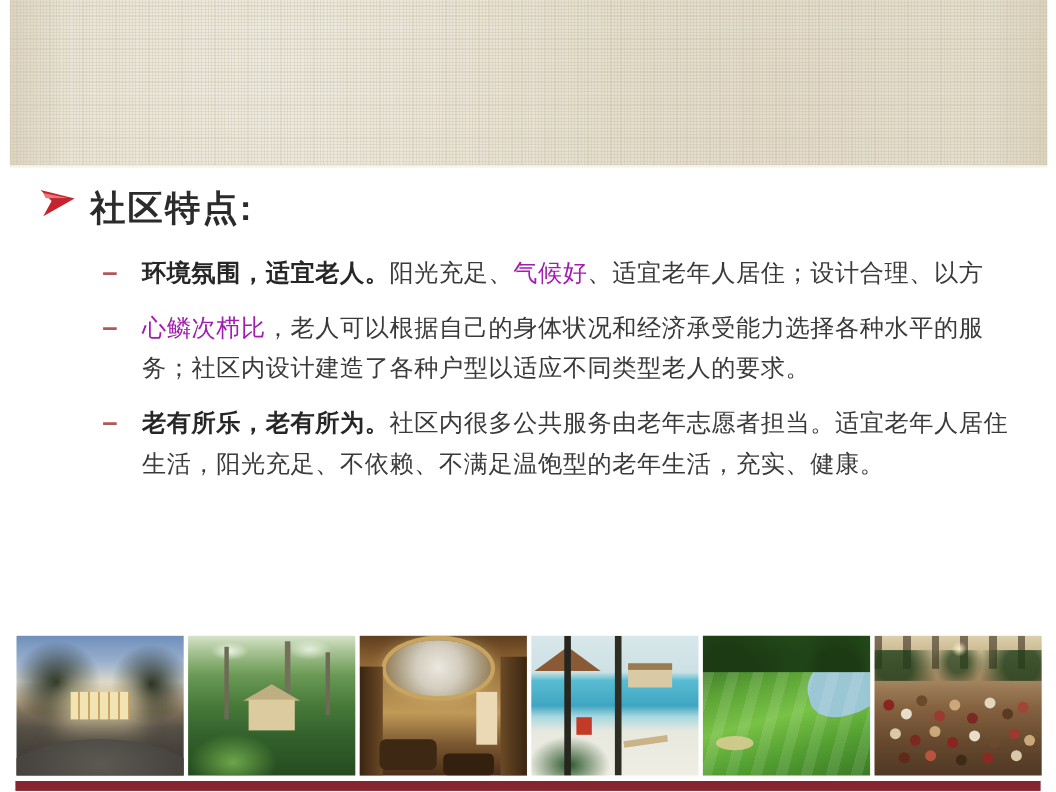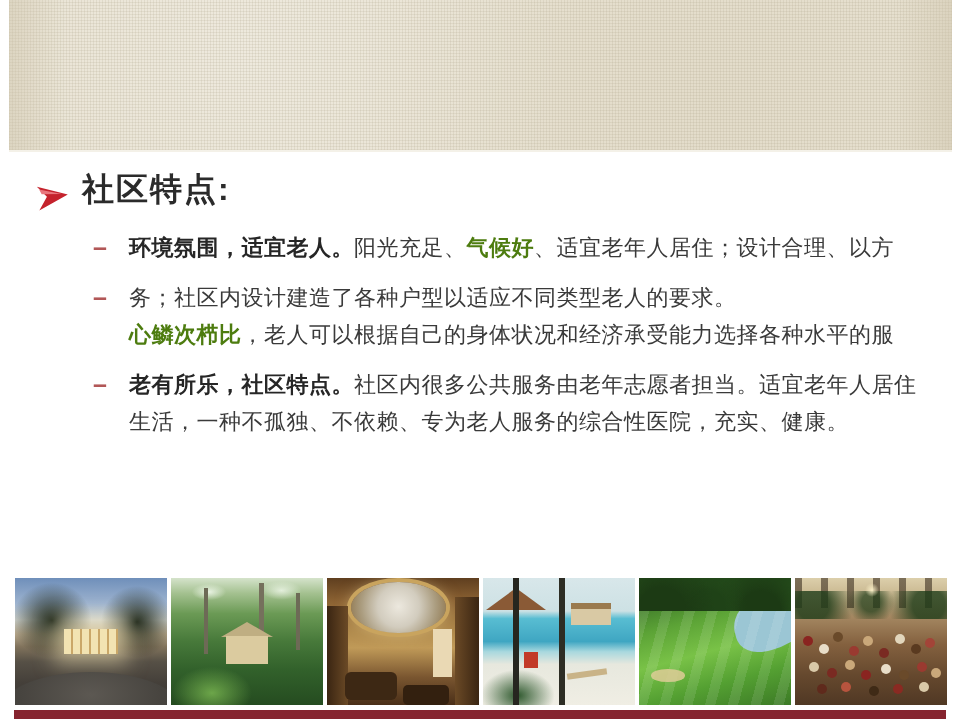--- a/index.html
+++ b/index.html
@@ -11,33 +11,33 @@
     background-color:#e8e2d2;
     background-image:
       linear-gradient(90deg, rgba(205,195,170,0.45) 0, rgba(205,195,170,0) 6%, rgba(205,195,170,0) 94%, rgba(205,195,170,0.45) 100%),
       repeating-linear-gradient(90deg, rgba(165,155,128,0.16) 0 1px, rgba(0,0,0,0) 1px 3px),
       repeating-linear-gradient(0deg, rgba(165,155,128,0.16) 0 1px, rgba(0,0,0,0) 1px 3px),
       radial-gradient(circle at 25% 35%, rgba(255,255,255,0.25), rgba(255,255,255,0) 45%),
       radial-gradient(circle at 75% 65%, rgba(210,200,175,0.25), rgba(210,200,175,0) 50%);
     border-bottom:2px solid #f4f1e8;}
 
   
-  .title-row{position:absolute;left:36px;top:168px;display:flex;align-items:flex-end;}
+  .title-row{position:absolute;left:36px;top:168px;display:flex;align-items:flex-start;}
   .arrow-icon{width:34px;height:30px;margin-right:12px;transform:rotate(-6deg);}
   .page-title{font-size:32px;font-weight:700;color:#2b2b2b;letter-spacing:2px;}
 
   
   .bullet-list{position:absolute;left:93px;top:229px;width:830px;}
   .bullet-row{display:flex;margin-bottom:13px;}
   .dash{flex:none;width:36px;font-weight:700;color:#b25а57;color:#b25757;font-size:25px;line-height:37px;}
   .bullet-text{font-size:22px;line-height:37px;letter-spacing:0.5px;color:#3a3a3a;}
   .bullet-text .line{white-space:nowrap;}
   .bullet-text .n{font-weight:400;color:#3a3a3a;}
   .bullet-text .b{font-weight:700;color:#262626;}
-  .bullet-text .g{font-weight:700;color:#4d7c0f;}
+  .bullet-text .g{font-weight:400;color:#a21caf;}
 
   
   .photo-strip{position:absolute;left:15px;top:578px;width:932px;height:127px;display:flex;gap:4px;}
   .photo{position:relative;flex:1;overflow:hidden;}
   .photo *{position:absolute;}
 
   
   .p1{background:linear-gradient(180deg,#6f8fba 0%,#9db3cf 20%,#cfd2cd 33%,#b3a489 44%,#81735c 54%,#565046 66%,#45403a 82%,#3b3833 100%);}
   .p1 .palm-l{left:-18px;top:-10px;width:110px;height:105px;background:radial-gradient(closest-side,rgba(18,28,14,0.95),rgba(18,28,14,0) 72%);}
   .p1 .palm-r{right:-20px;top:-6px;width:100px;height:100px;background:radial-gradient(closest-side,rgba(18,28,14,0.92),rgba(18,28,14,0) 72%);}
@@ -114,29 +114,29 @@
   <div class="bullet-list">
       <div class="bullet-row">
         <span class="dash">–</span>
         <div class="bullet-text">
           <div class="line"><span class="b">环境氛围，适宜老人。</span><span class="n">阳光充足、</span><span class="g">气候好</span><span class="n">、适宜老年人居住；设计合理、以方</span></div>
         </div>
       </div>
       <div class="bullet-row">
         <span class="dash">–</span>
         <div class="bullet-text">
+          <div class="line"><span class="g">心鳞次栉比</span><span class="n">，老人可以根据自己的身体状况和经济承受能力选择各种水平的服</span></div>
           <div class="line"><span class="n">务；社区内设计建造了各种户型以适应不同类型老人的要求。</span></div>
-          <div class="line"><span class="g">心鳞次栉比</span><span class="n">，老人可以根据自己的身体状况和经济承受能力选择各种水平的服</span></div>
         </div>
       </div>
       <div class="bullet-row">
         <span class="dash">–</span>
         <div class="bullet-text">
-          <div class="line"><span class="b">老有所乐，社区特点。</span><span class="n">社区内很多公共服务由老年志愿者担当。适宜老年人居住</span></div>
-          <div class="line"><span class="n">生活，一种不孤独、不依赖、专为老人服务的综合性医院，充实、健康。</span></div>
+          <div class="line"><span class="b">老有所乐，老有所为。</span><span class="n">社区内很多公共服务由老年志愿者担当。适宜老年人居住</span></div>
+          <div class="line"><span class="n">生活，阳光充足、不依赖、不满足温饱型的老年生活，充实、健康。</span></div>
         </div>
       </div>
     </div>
 
   <div class="photo-strip">
     <div class="photo p1" title="resort-entrance-dusk">
       <div class="palm-l"></div>
       <div class="palm-r"></div>
       <div class="building"></div>
       <div class="road"></div>

